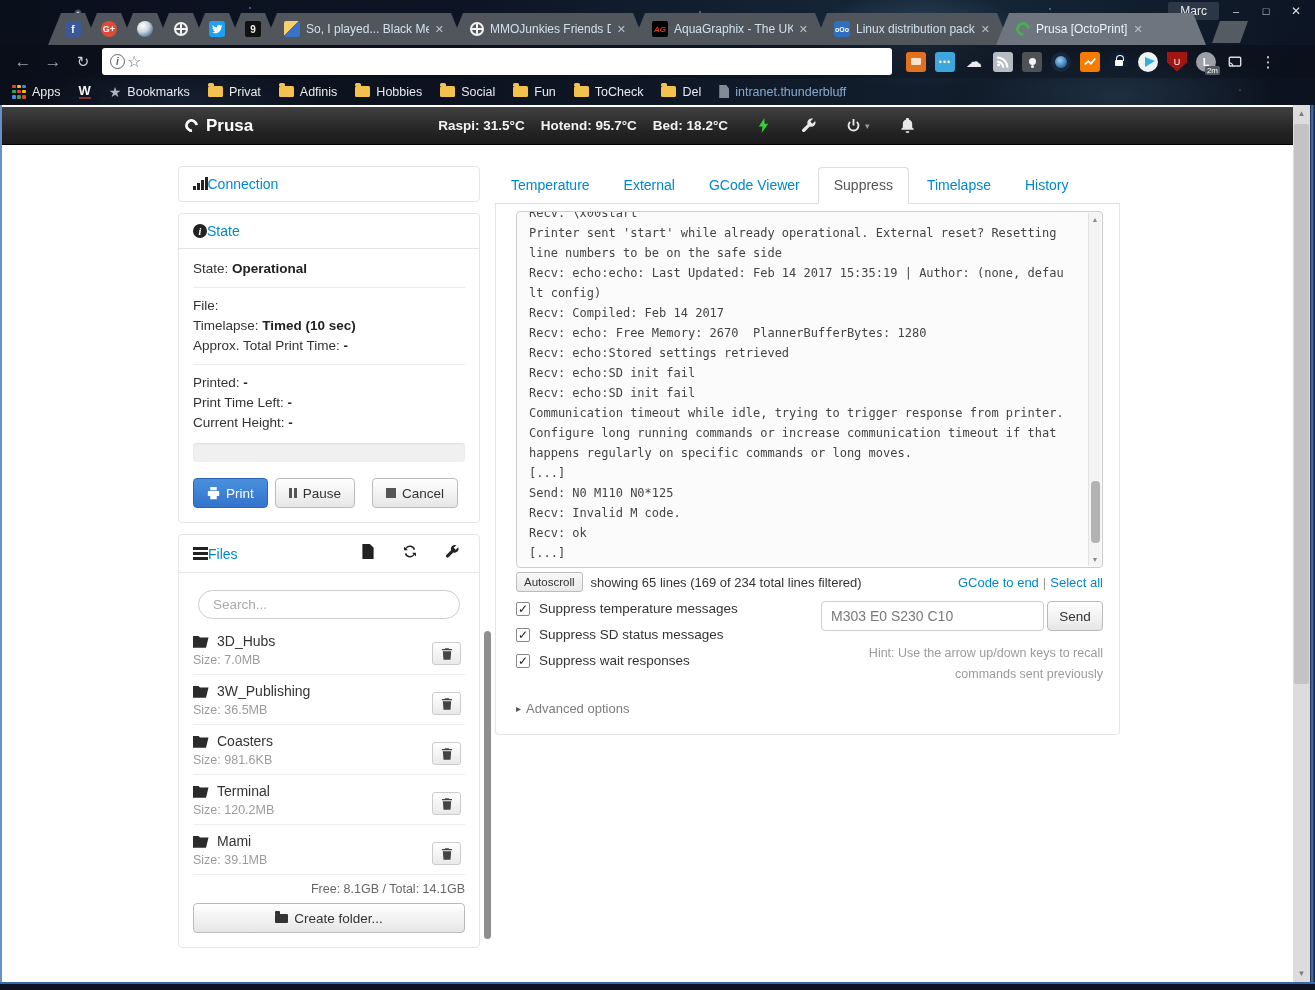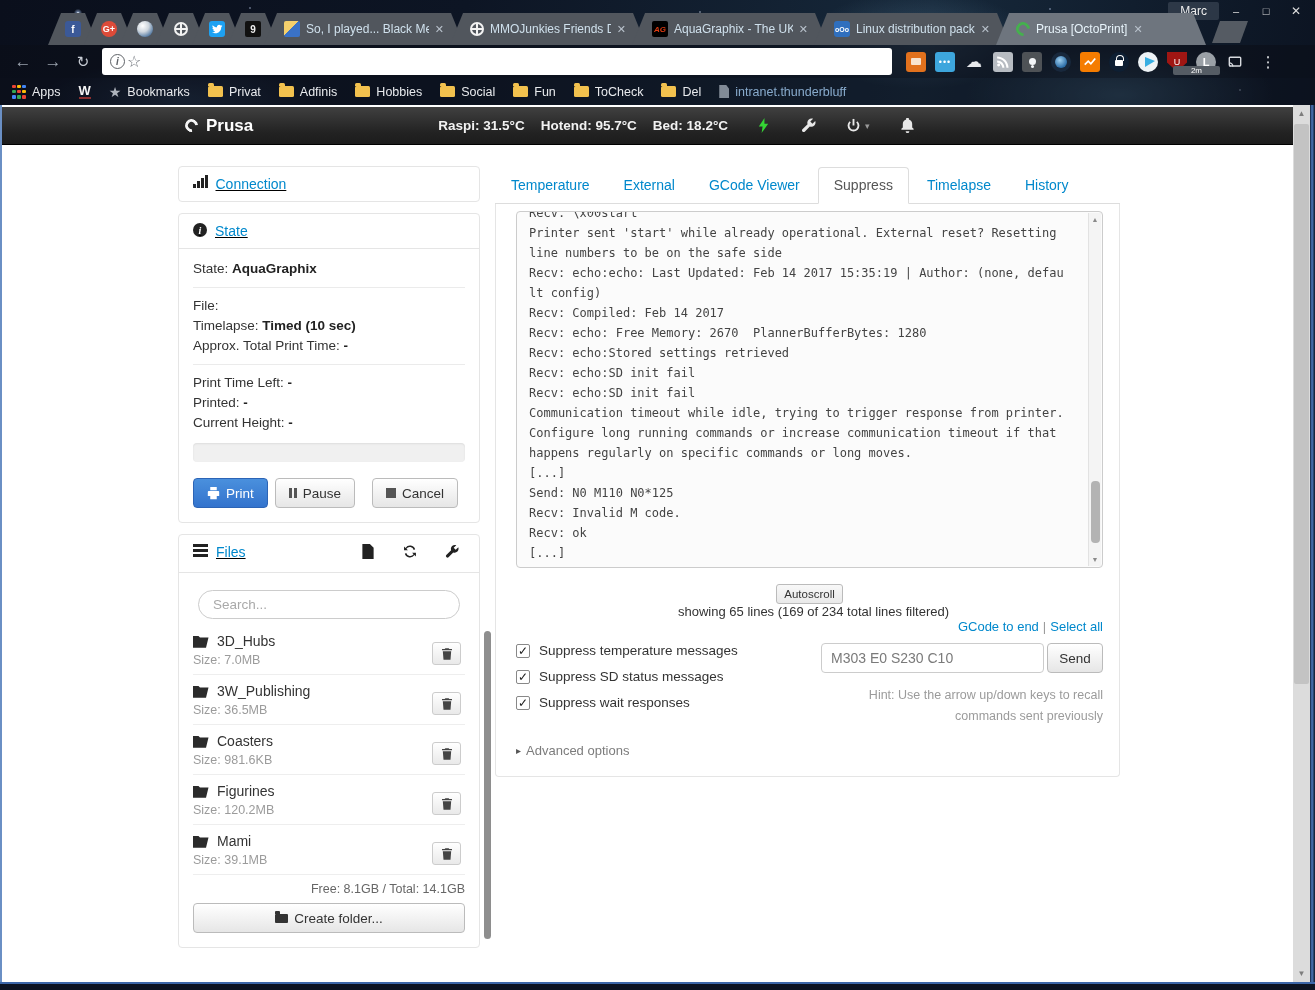--- a/index.html
+++ b/index.html
@@ -75,21 +75,21 @@
   .ext-cloud{ color:#e8eaed; font-size:16px; }
   .ext-rss{ background:#b7bcc2; } .ext-rss svg{ fill:#fff; }
   .ext-bulb{ background:#4e5256; } .ext-bulb::after{ content:""; width:7px; height:7px; background:#f3f5f7; border-radius:50%; box-shadow:0 5px 0 -2px #f3f5f7; }
   .ext-globe{ background:#18283c; border-radius:50%; } .ext-globe::after{ content:""; width:12px; height:12px; border-radius:50%; background:radial-gradient(circle at 40% 35%, #9fd0f0, #2c6ea8 70%); }
   .ext-chart{ background:#f57c00; } .ext-chart svg{ stroke:#fff; fill:none; stroke-width:2; }
   .ext-lock{ background:#0e1f33; border-radius:50%; } .ext-lock .lk{ width:8px; height:6px; background:#fff; border-radius:1px; position:relative; margin-top:3px;}
   .ext-lock .lk::before{ content:""; position:absolute; left:1px; top:-5px; width:6px; height:5px; border:1.5px solid #fff; border-bottom:none; border-radius:4px 4px 0 0; }
   .ext-tg{ background:#eef3f6; border-radius:50%; } .ext-tg::after{ content:""; width:0; height:0; border-left:10px solid #37aee2; border-top:4px solid transparent; border-bottom:6px solid transparent; margin-left:3px; }
   .ext-shield{ background:#a01613; border-radius:0; clip-path:polygon(0 0,100% 0,100% 55%,50% 100%,0 55%); color:#fff; font-size:9px; }
   .ext-lp{ background:#9aa0a6; border-radius:50%; color:#fff; font-weight:bold; }
-  .ext-badge{ position:absolute; right:-4px; bottom:-3px; background:#555c64; color:#fff; font-size:8px; padding:0 18px; border-radius:2px; font-weight:normal; }
+  .ext-badge{ position:absolute; right:-4px; bottom:-3px; background:#555c64; color:#fff; font-size:8px; padding:0 2px; border-radius:2px; font-weight:normal; }
   .ext-cast svg{ stroke:#d8dbe0; fill:none; stroke-width:1.6; }
   .menu-dots{ color:#e8eaed; font-size:15px; width:16px; text-align:center; cursor:pointer; margin-left:6px; }
 
   
   .bookmarksbar{ position:absolute; left:0; top:78px; width:1315px; height:27px; background:rgba(12,15,24,.40); display:flex; align-items:center; padding-left:12px; gap:18px; }
   .bm{ display:flex; align-items:center; gap:6px; color:#e8eaed; font-size:12.5px; cursor:pointer; white-space:nowrap; }
   .apps-grid{ width:14px; height:14px; display:grid; grid-template-columns:repeat(3,1fr); gap:1.5px; }
   .apps-grid i{ border-radius:1px; }
   .bm-star{ color:#aeb4bc; font-size:14px; }
   .bm-folder{ width:15px; height:11px; background:#f2c14e; border-radius:1.5px; position:relative; }
@@ -119,21 +119,21 @@
   .nav-stats{ display:flex; gap:16px; margin-left:185px; font-size:13.5px; font-weight:bold; color:#f2f2f2; }
   .nav-icons{ display:flex; align-items:center; gap:30px; margin-left:28px; }
   .nav-ic{ cursor:pointer; display:flex; align-items:center; }
   .nav-ic svg{ width:15px; height:15px; fill:#e8e8e8; }
   .nav-ic.bolt svg{ fill:#35d435; }
   .nav-caret{ color:#9a9a9a; font-size:9px; margin-left:4px; }
 
   
   .sidebar{ position:absolute; left:178px; top:166px; width:302px; }
   .panel{ background:#fff; border:1px solid #e5e5e5; border-radius:4px; margin-bottom:11px; }
-  .panel-head{ display:flex; gap:8px; padding:9px 14px; cursor:pointer;text-decoration:underline; }
+  .panel-head{ display:flex; align-items:center; padding:9px 14px; cursor:pointer; }
   .panel-title{ color:#0088cc; font-size:14px; }
   .sigbars{ display:flex; align-items:flex-end; gap:1.5px; height:12px; }
   .sigbars i{ width:2.5px; background:#222; }
   .info-ic{ width:14px; height:14px; background:#222; color:#fff; border-radius:50%; font-size:10px; font-weight:bold; font-style:italic; display:flex; align-items:center; justify-content:center; font-family:"Liberation Serif",serif; }
   .list-ic{ display:flex; flex-direction:column; gap:2.5px; }
   .list-ic i{ width:15px; height:2.5px; background:#222; }
   .panel-body{ border-top:1px solid #e5e5e5; padding:10px 14px 14px; font-size:13.5px; color:#333; }
   .srow{ line-height:20px; }
   .srow b{ color:#222; }
   .hr{ border-top:1px solid #ebebeb; margin:8px 0; }
@@ -172,21 +172,21 @@
   .tabpanel{ border:1px solid #e5e5e5; border-top:none; border-radius:0 0 4px 4px; padding:7px 16px 18px 20px; }
 
   .terminal-box{ position:relative; height:357px; border:1px solid #ccc; border-radius:4px; background:#fbfbfb; overflow:hidden; }
   .terminal-pre{ font-family:"DejaVu Sans Mono",monospace; font-size:12px; line-height:20px; color:#444;
     white-space:pre-wrap; word-break:break-all; width:76.6ch; padding:0 0 0 12px; margin-top:-9px; }
   .term-scroll{ position:absolute; top:1px; right:1px; bottom:1px; width:13px; background:#f4f4f4; border-left:1px solid #e2e2e2; }
   .term-scroll .arr{ position:absolute; left:0; width:12px; text-align:center; font-size:7px; color:#8a8a8a; cursor:pointer; }
   .term-scroll .arr.up{ top:3px; } .term-scroll .arr.down{ bottom:3px; }
   .term-thumb{ position:absolute; left:2px; width:9px; top:268px; height:62px; background:#b3b3b3; border-radius:4px; cursor:pointer; }
 
-  .term-row1{ display:flex; align-items:center; margin-top:16px; font-size:13px; color:#333;flex-direction:column; }
+  .term-row1{ display:flex; align-items:center; margin-top:4px; font-size:13px; color:#333; }
   .autoscroll-btn{ font-size:11.5px; color:#333; border:1px solid #bbb; border-radius:3px; background:linear-gradient(#f8f8f8,#e9e9e9); padding:3px 7px; cursor:pointer; }
   .term-status{ margin-left:8px; }
   .term-links{ margin-left:auto; color:#0088cc; font-size:13px; }
   .term-links .sep{ color:#9a9a9a; margin:0 4px; }
   .term-links span[data-name$="link"]{ cursor:pointer; }
 
   .term-row2{ display:flex; margin-top:9px; }
   .chk-col{ flex:1; }
   .chk-item{ display:flex; align-items:center; gap:9px; margin-bottom:11px; cursor:pointer; }
   .chk-box{ width:14px; height:14px; border:1px solid #888; border-radius:2px; background:#fff; color:#222; font-size:12px; line-height:13px; text-align:center; }
@@ -422,28 +422,28 @@
       <span class="panel-title" data-name="connection-title">Connection</span>
     </div>
   </div>
 
   <div class="panel" data-name="state-panel">
     <div class="panel-head" data-name="state-header">
       <span class="info-ic" data-name="info-icon">i</span>
       <span class="panel-title" data-name="state-title">State</span>
     </div>
     <div class="panel-body">
-      <div class="srow" data-name="machine-state"><span>State:</span> <b>AquaGraphix</b></div>
+      <div class="srow" data-name="machine-state"><span>State:</span> <b>Operational</b></div>
       <div class="hr" data-name="divider"></div>
       <div class="srow" data-name="file-row"><span>File:</span></div>
       <div class="srow" data-name="timelapse-row"><span>Timelapse:</span> <b>Timed (10 sec)</b></div>
       <div class="srow" data-name="approx-print-time-row"><span>Approx. Total Print Time:</span> <b>-</b></div>
       <div class="hr" data-name="divider"></div>
+      <div class="srow" data-name="printed-row"><span>Printed:</span> <b>-</b></div>
       <div class="srow" data-name="print-time-left-row"><span>Print Time Left:</span> <b>-</b></div>
-      <div class="srow" data-name="printed-row"><span>Printed:</span> <b>-</b></div>
       <div class="srow" data-name="current-height-row"><span>Current Height:</span> <b>-</b></div>
       <div class="progress" data-name="print-progress-bar"></div>
       <div class="btn-row">
         <button class="btn primary" data-name="print-button">
             <svg viewBox="0 0 16 16">
               <path d="M4 0h8v4H4zM2 5h12a1 1 0 0 1 1 1v5h-3v4H4v-4H1V6a1 1 0 0 1 1-1zm3 7h6v2H5z"></path>
             </svg>
             <span>Print</span>
           </button>
         <span class="gap6"></span>
@@ -528,21 +528,21 @@
               <svg viewBox="0 0 12 14">
                 <path d="M4 0h4l.8 1H12v1.6H0V1h3.2zM1 3.6h10L10.2 14H1.8z"></path>
               </svg>
             </span>
         </div>
         <div class="file-row" data-name="folder-row-figurines">
           <div class="file-name">
               <svg viewBox="0 0 16 13" data-name="open-folder-icon">
                 <path d="M0 1h5.5L7 2.5h8.5L13 12.8H0z"></path>
               </svg>
-              <span data-name="folder-name">Figurines</span>
+              <span data-name="folder-name">Terminal</span>
             </div>
           <div class="file-size" data-name="folder-size">Size: 120.2MB</div>
           <span class="trash-btn" data-name="delete-folder-button">
               <svg viewBox="0 0 12 14">
                 <path d="M4 0h4l.8 1H12v1.6H0V1h3.2zM1 3.6h10L10.2 14H1.8z"></path>
               </svg>
             </span>
         </div>
         <div class="file-row" data-name="folder-row-mami">
           <div class="file-name">

